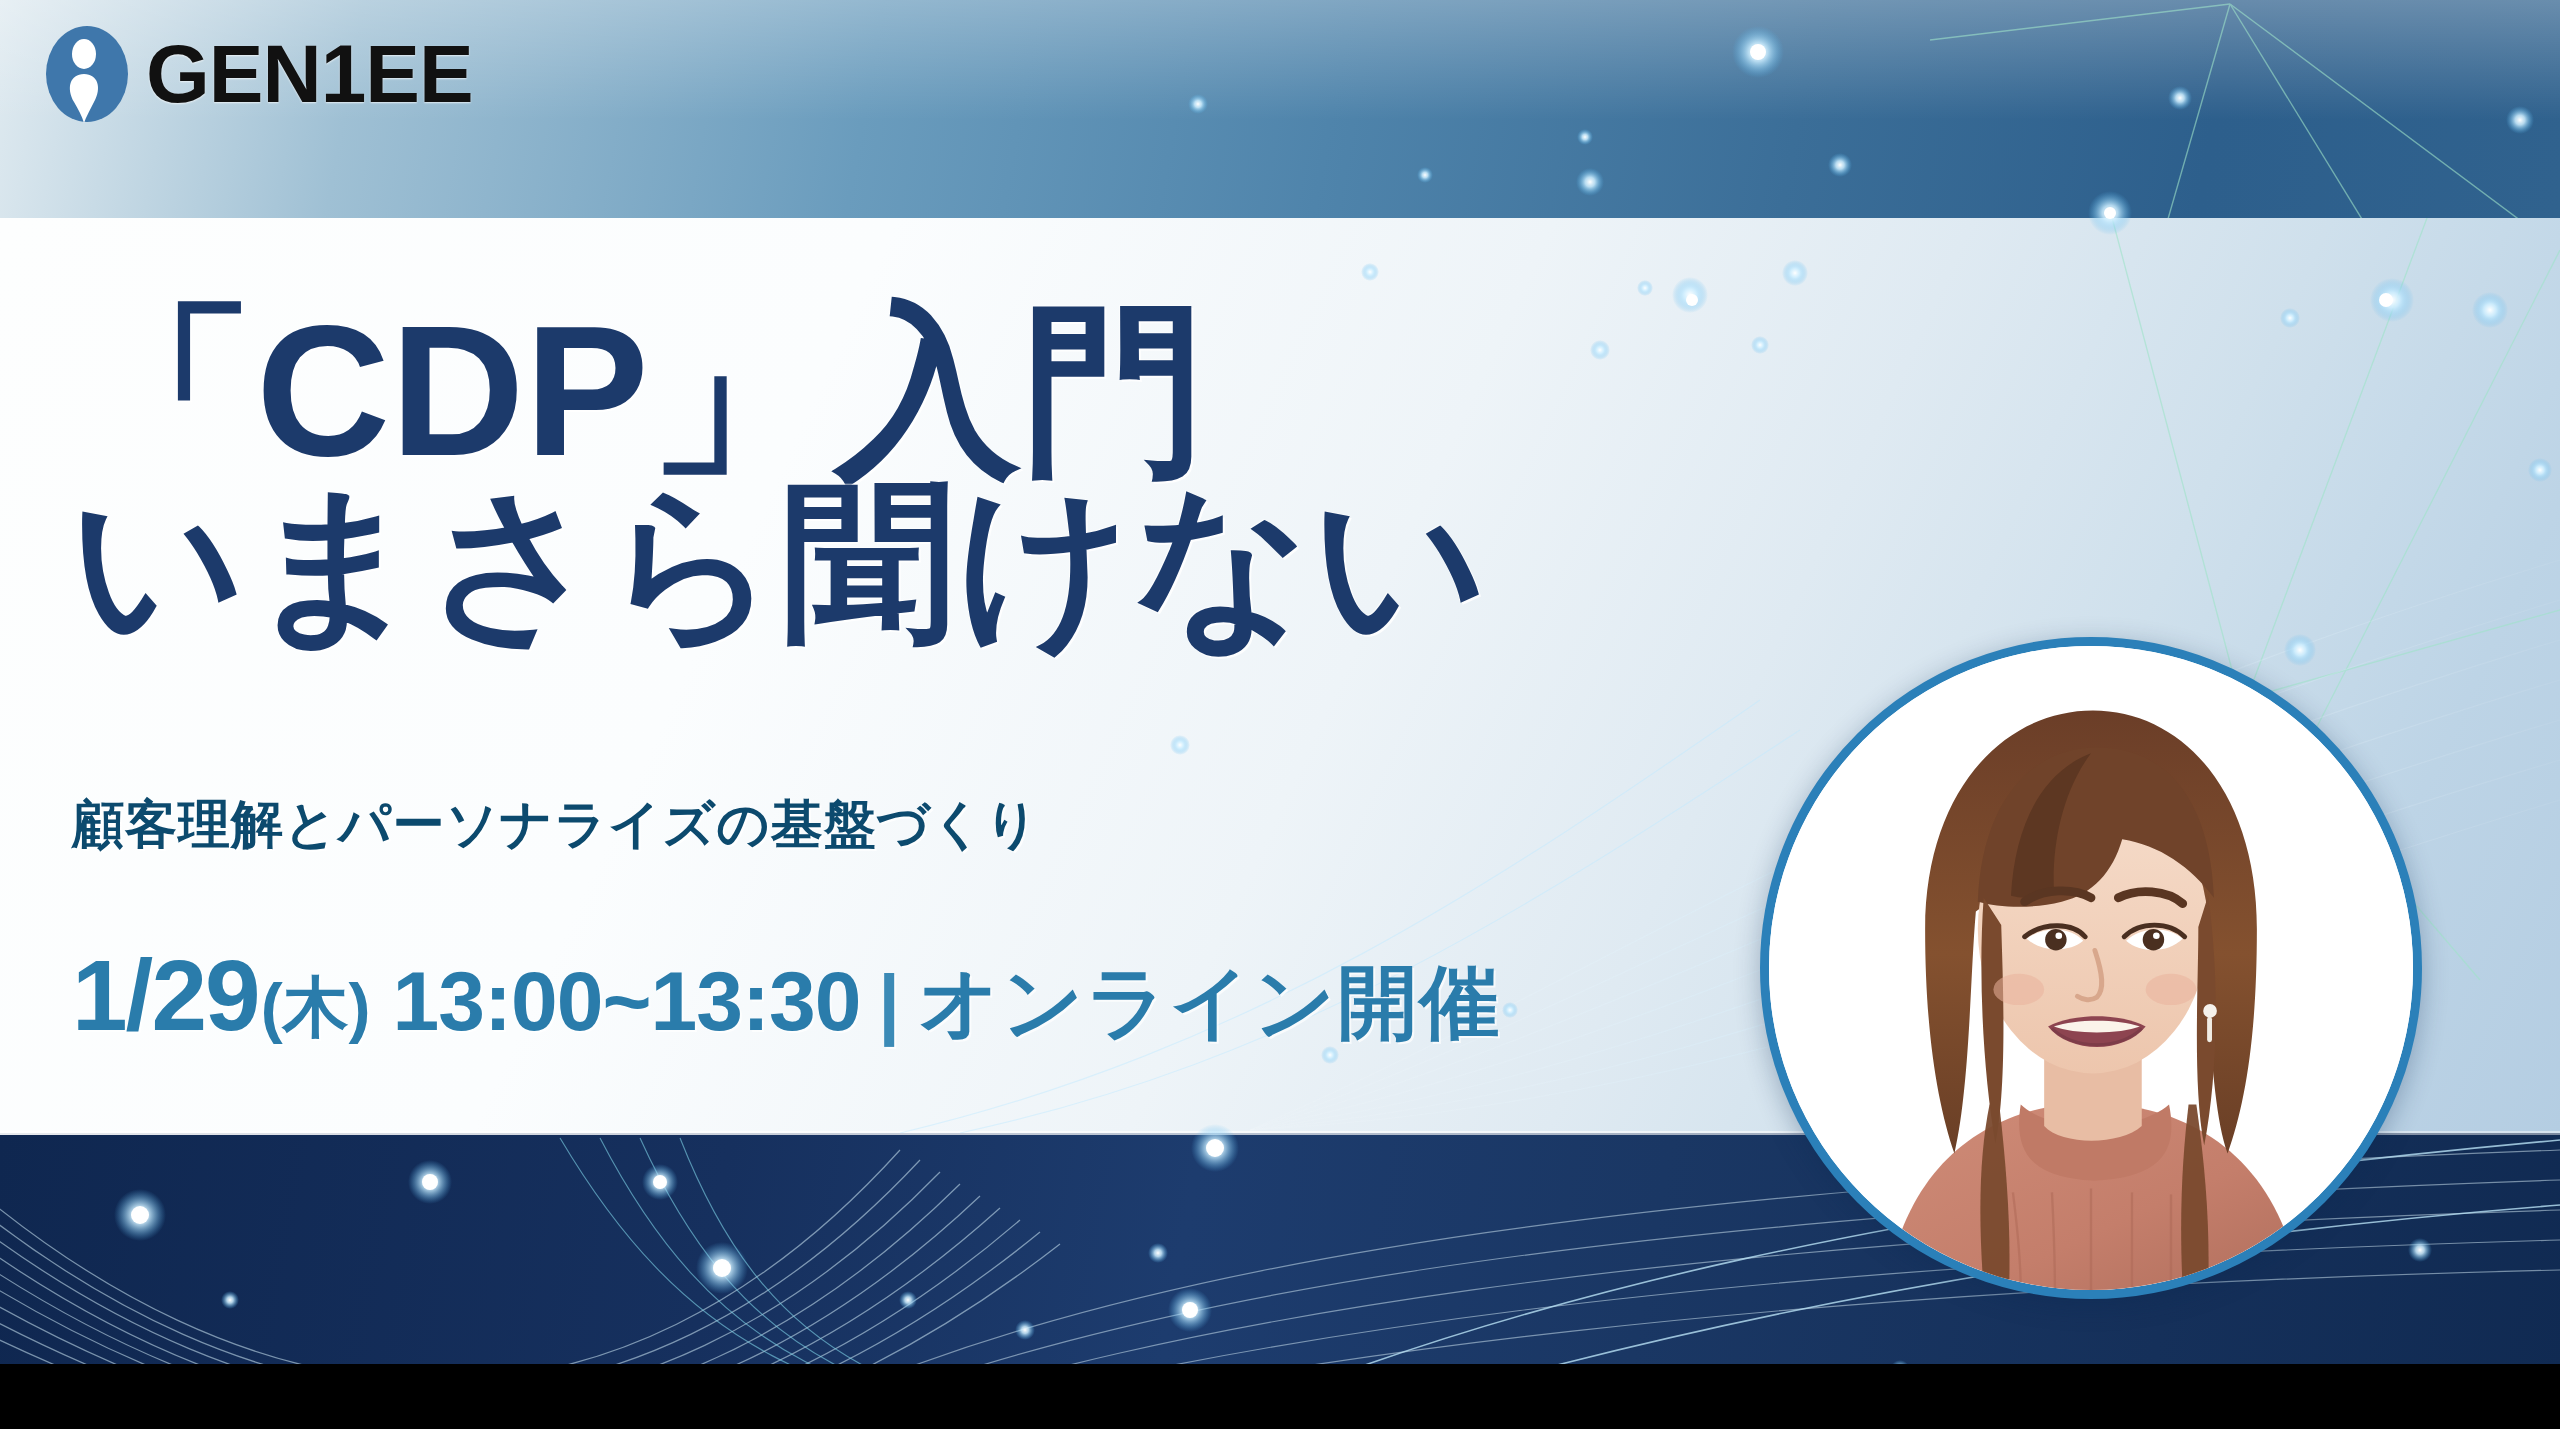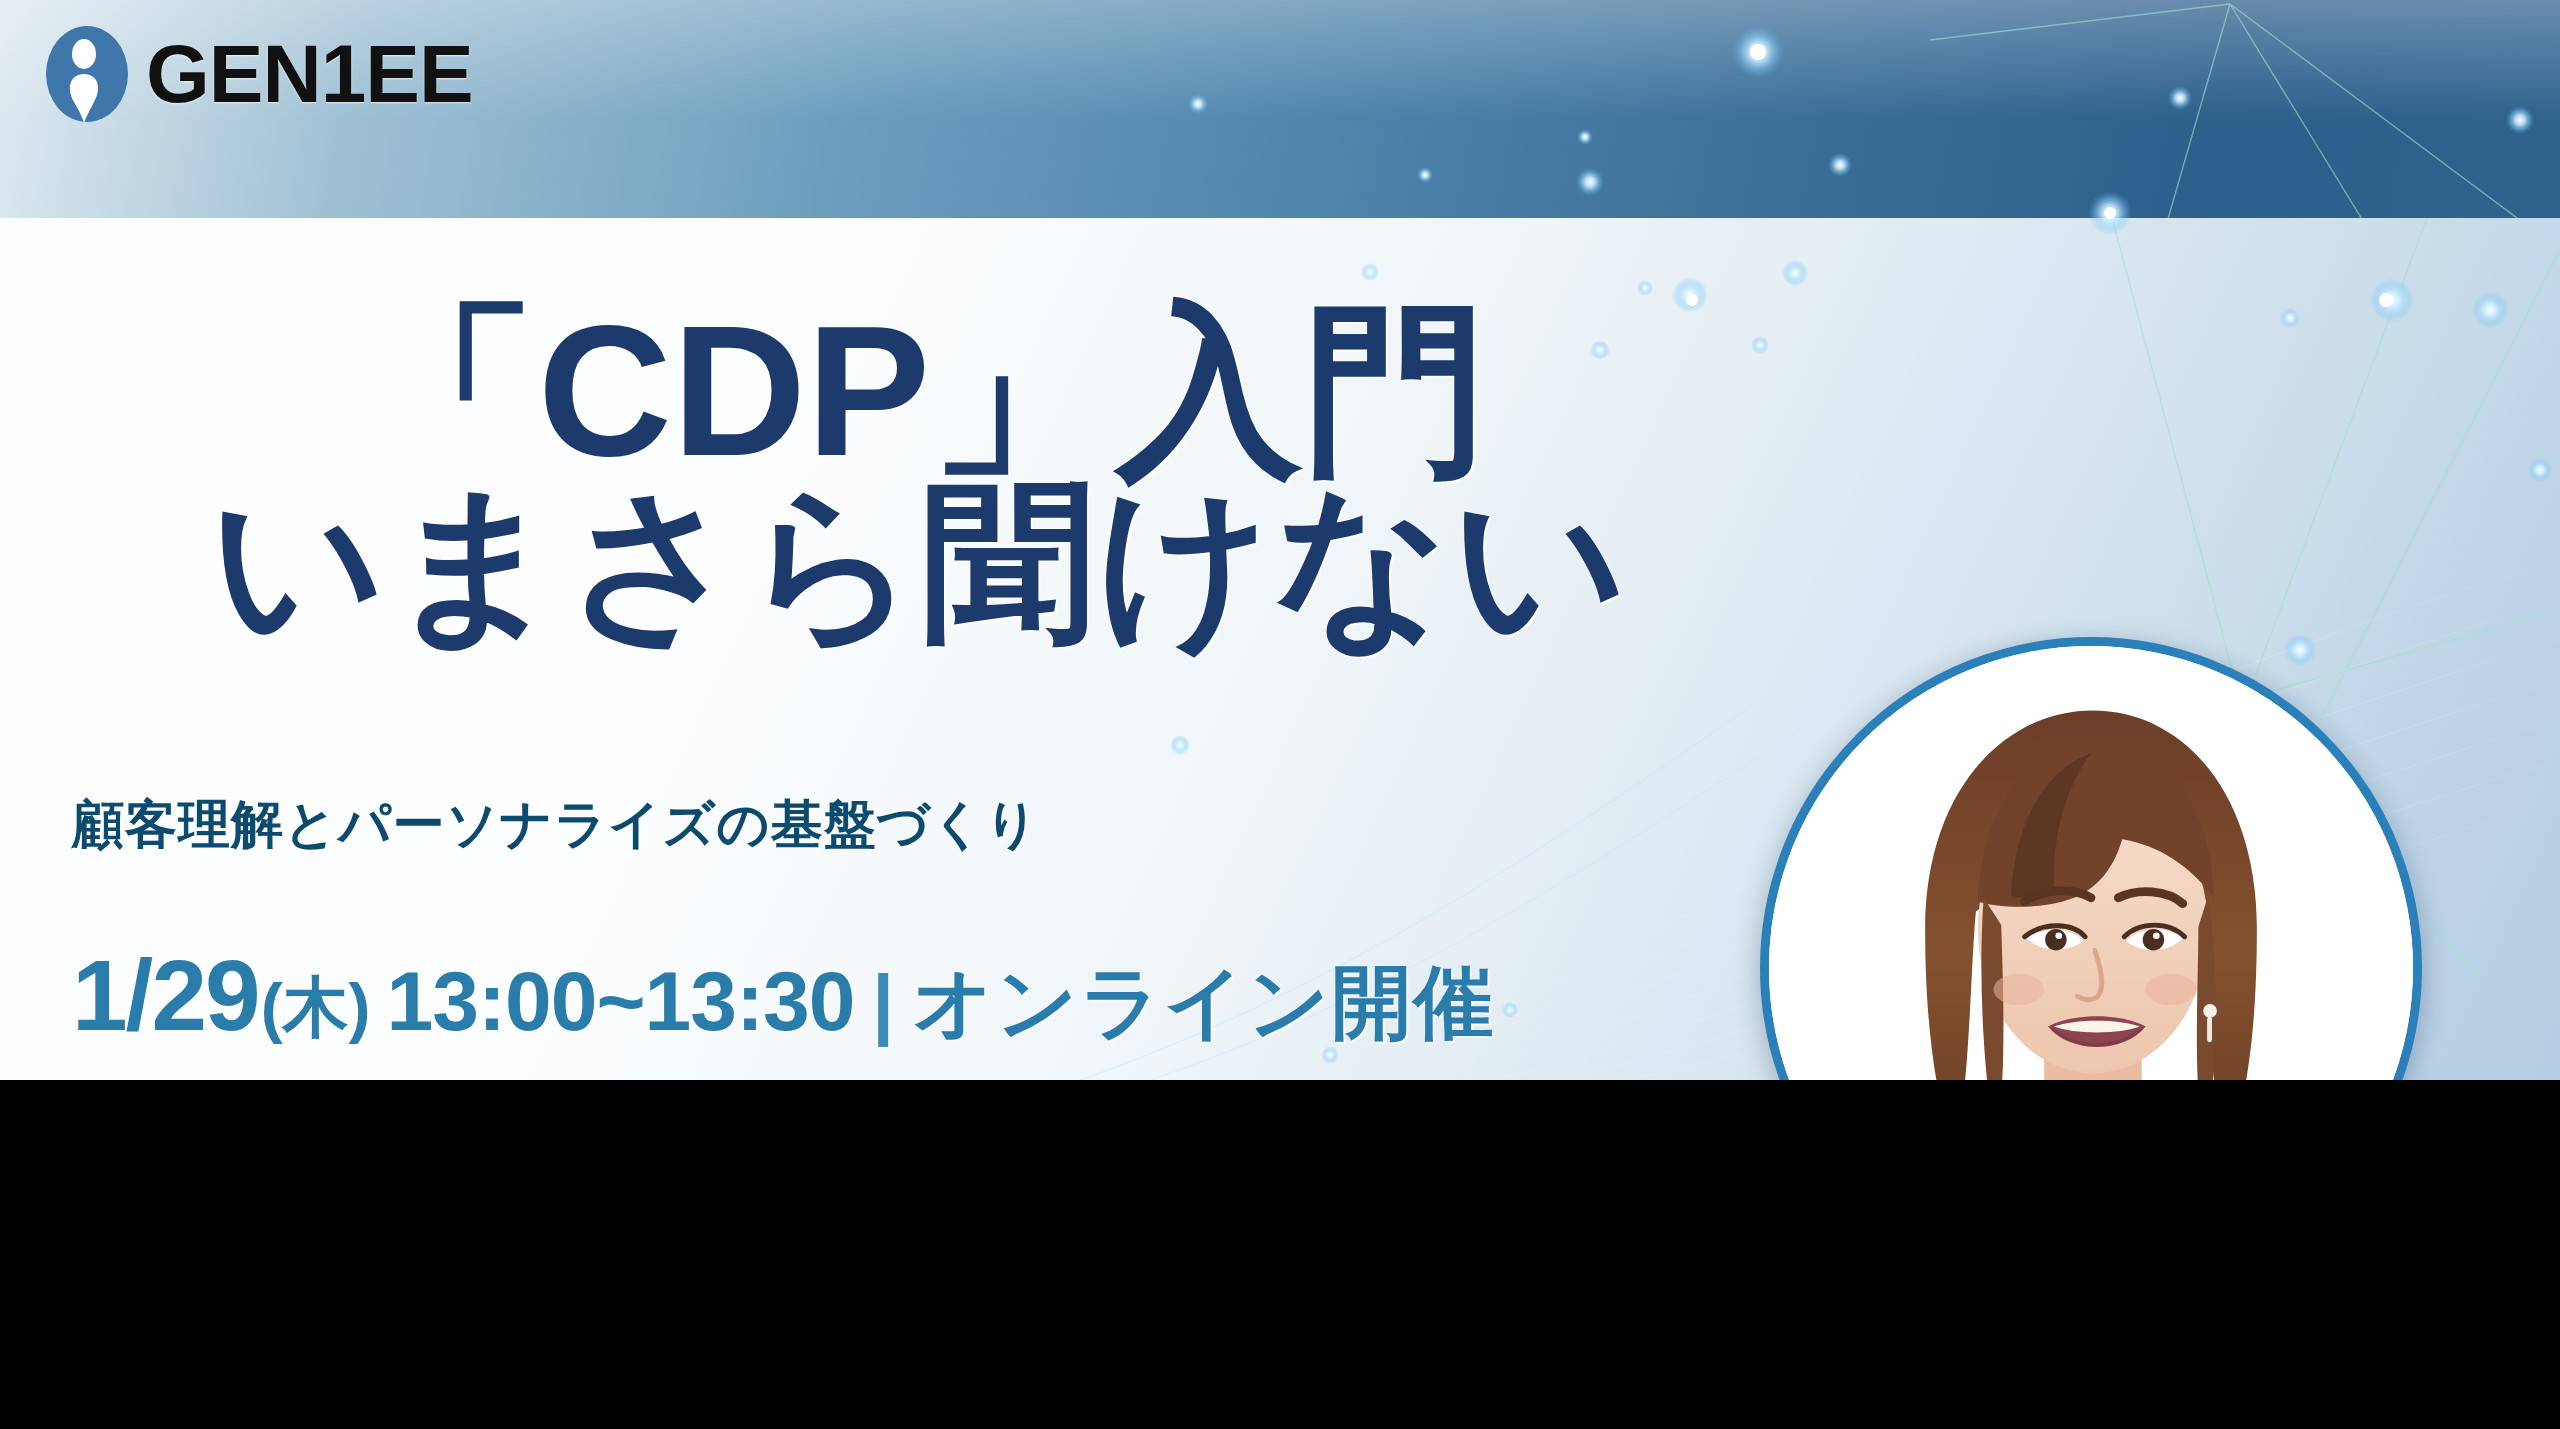--- a/index.html
+++ b/index.html
@@ -1,21 +1,20 @@
 <!DOCTYPE html>
 <html><head>
 <meta charset="utf-8">
 <style>
   html,body{margin:0;padding:0;background:#000;}
   *{box-sizing:border-box;}
   .banner{
-    position:relative;width:2560px;height:1080px;overflow:hidden;
+    position:relative;width:2560px;height:1364px;overflow:hidden;
     font-family:"Liberation Sans","DejaVu Sans",sans-serif;
     background:#eef3f7;
-    text-align:center;
   }
 
   
   .bg-top{
     position:absolute;left:0;top:0;width:100%;height:218px;
     background:linear-gradient(100deg,#dfeaf0 0%,#9fc0d4 14%,#6a9cbd 34%,#4f84ab 52%,#3b6e98 70%,#2d5f8c 86%,#30628e 100%);
   }
   .bg-top:after{
     content:"";position:absolute;inset:0;
     background:linear-gradient(180deg,rgba(255,255,255,.28) 0%,rgba(255,255,255,0) 55%);
@@ -60,21 +59,21 @@
     color:#0c4a6e;font-size:52px;font-weight:bold;letter-spacing:1px;white-space:nowrap;
     text-shadow:2px 2px 0 rgba(255,255,255,.8);
   }
 
   .daterow{
     position:absolute;left:72px;top:918px;display:flex;align-items:baseline;white-space:nowrap;
     color:#2a7cab;text-shadow:2px 2px 0 rgba(255,255,255,.7);
   }
   .d-date{font-size:100px;font-weight:bold;letter-spacing:-2px;}
   .d-dow{font-size:66px;font-weight:bold;margin-left:2px;}
-  .d-time{font-size:84px;font-weight:bold;margin-left:16px;letter-spacing:-1px;}
+  .d-time{font-size:84px;font-weight:bold;margin-left:22px;letter-spacing:-1px;}
   .d-sep{font-size:78px;font-weight:bold;margin:0 18px;color:#3b8ab6;}
   .d-mode{font-size:80px;font-weight:bold;letter-spacing:2px;margin-top:32px;}
 
   
   .portrait{
     position:absolute;left:1760px;top:637px;width:662px;height:662px;border-radius:50%;
     border:9px solid #2b80b9;background:#ffffff;overflow:hidden;
     box-shadow:0 6px 26px rgba(10,40,80,.30);
   }
   .portrait svg{position:absolute;left:0;top:0;width:100%;height:100%;}

